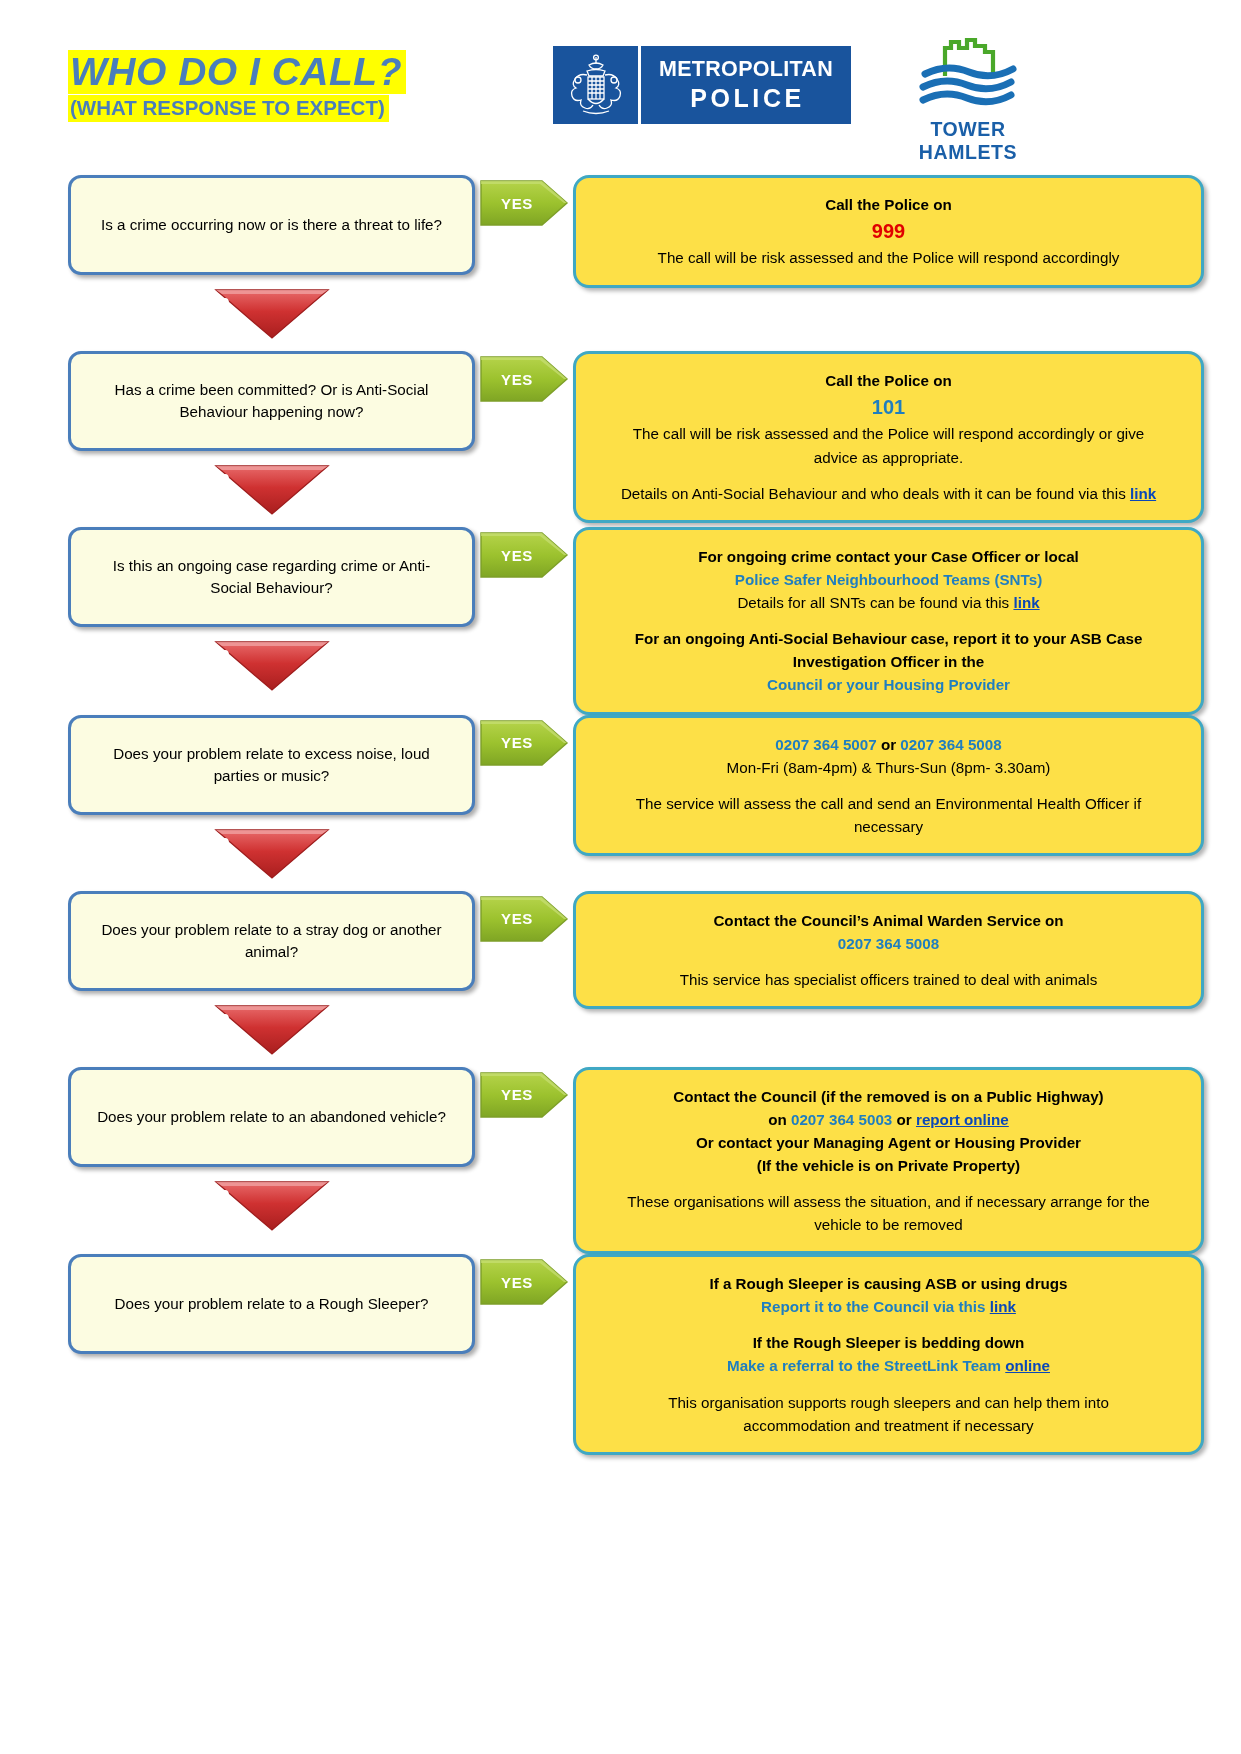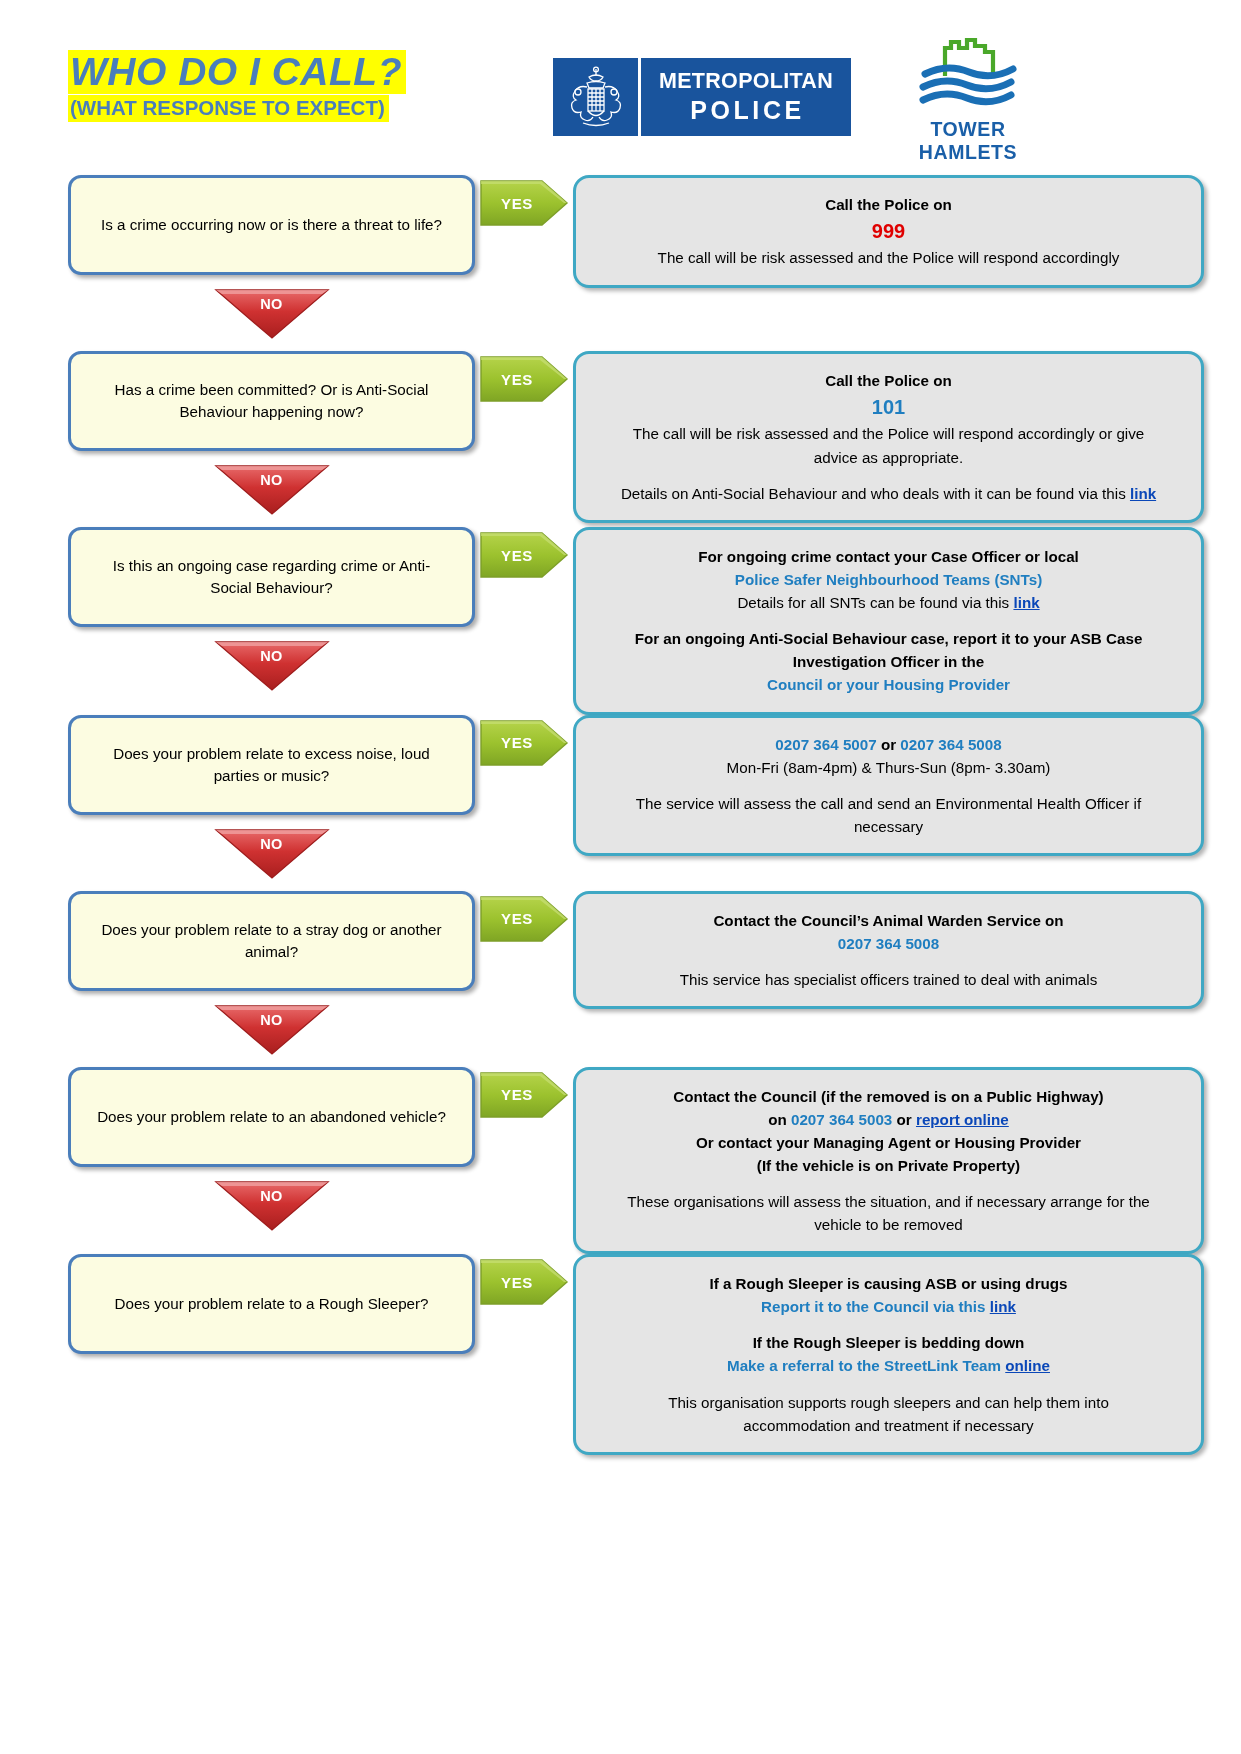--- a/index.html
+++ b/index.html
@@ -46,21 +46,21 @@
     line-height: 1.2;
     padding: 1px 4px 2px 2px;
     white-space: nowrap;
     margin-top: 1px;
   }
 
   
   .met-logo {
     position: absolute;
     left: 553px;
-    top: 58px;
+    top: 46px;
     display: flex;
     align-items: stretch;
     gap: 3px;
     height: 78px;
   }
   .met-crest {
     background: #19549d;
     width: 85px;
     display: flex;
     align-items: center;
@@ -144,21 +144,22 @@
     line-height: 1.42;
   }
 
   .no-arrow {
     width: 120px;
     height: 54px;
     margin: 11px auto 11px auto;
     position: relative;
     display: flex;
     align-items: flex-start;
-    justify-content: center;
+    justify-content: flex-start;
+    font-family: Liberation Mono, monospace;
   }
   .no-arrow svg { position: absolute; inset: 0; }
   .no-arrow span {
     position: relative;
     color: #ffffff;
     font-size: 14.5px;
     font-weight: bold;
     letter-spacing: 0.5px;
     margin-top: 10px;
   }
@@ -189,21 +190,21 @@
     letter-spacing: 0.6px;
     padding-right: 14px;
   }
 
   
   .answer-col {
     flex: 1 1 auto;
     padding-right: 37px;
   }
   .answer-box {
-    background: #e5e5e5;
+    background: #fde047;
     border: 3.5px solid #3fa8c4;
     border-radius: 16px;
     box-shadow: 3px 3px 4px rgba(0,0,0,0.30);
     padding: 15px 42px;
     text-align: center;
     color: #000000;
     font-size: 15.2px;
     line-height: 1.52;
   }
   .answer-box p { margin: 0; }

